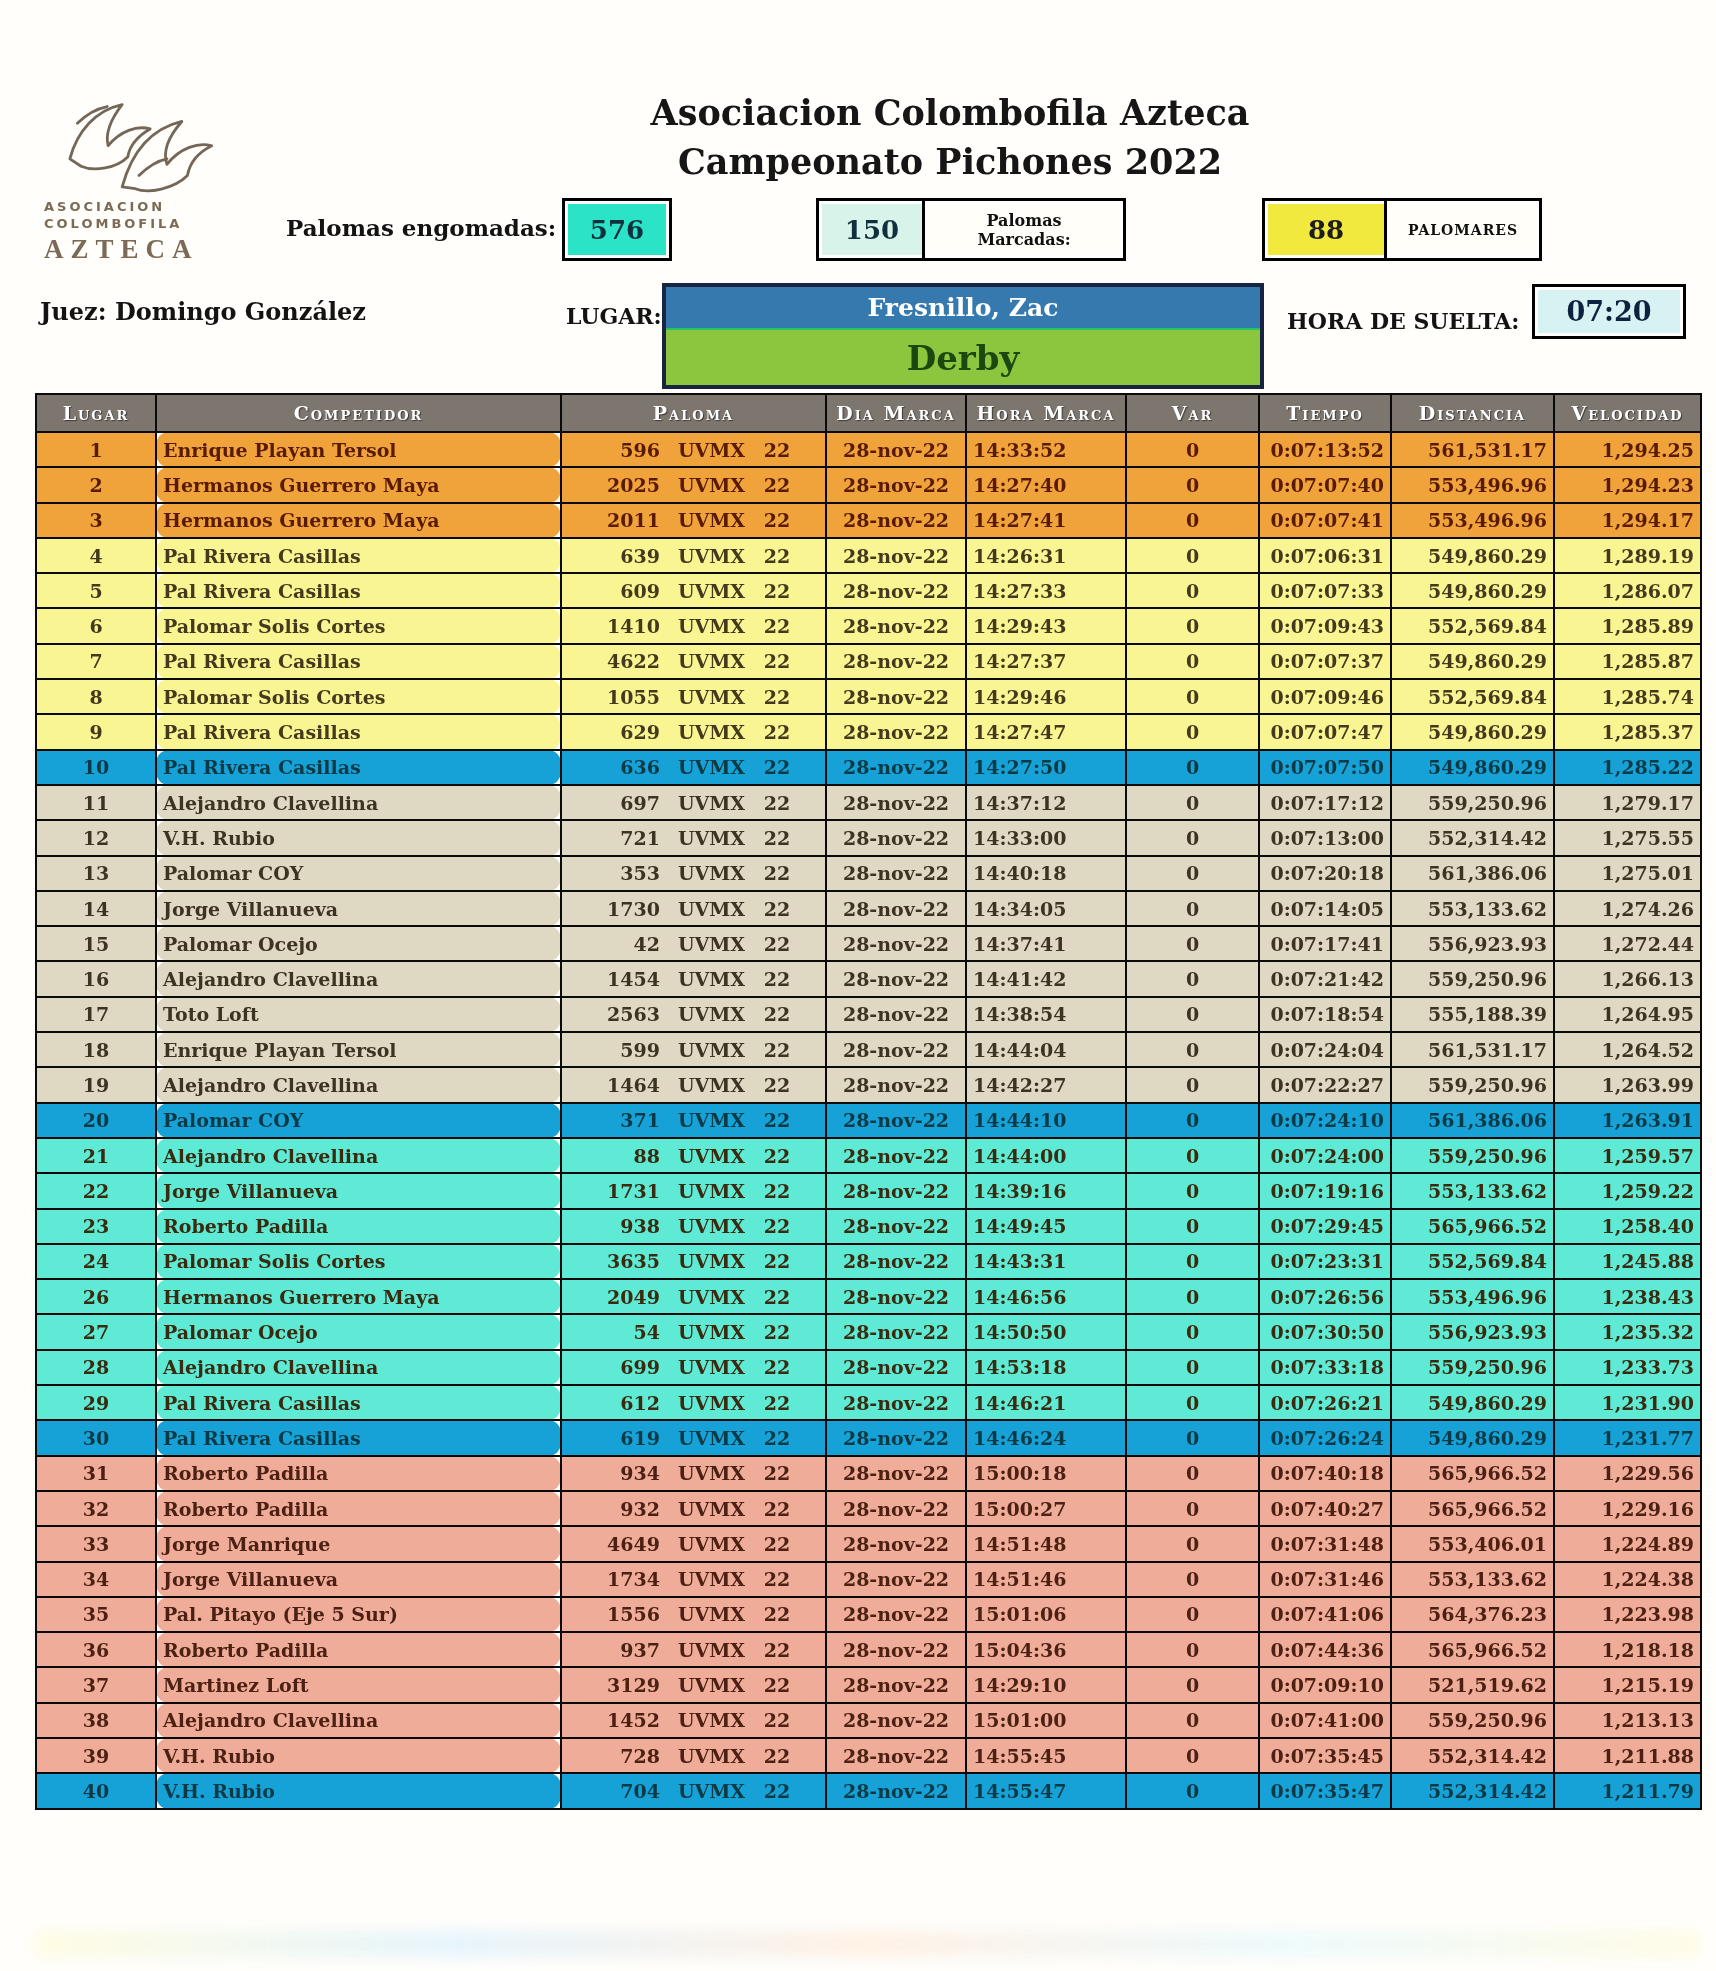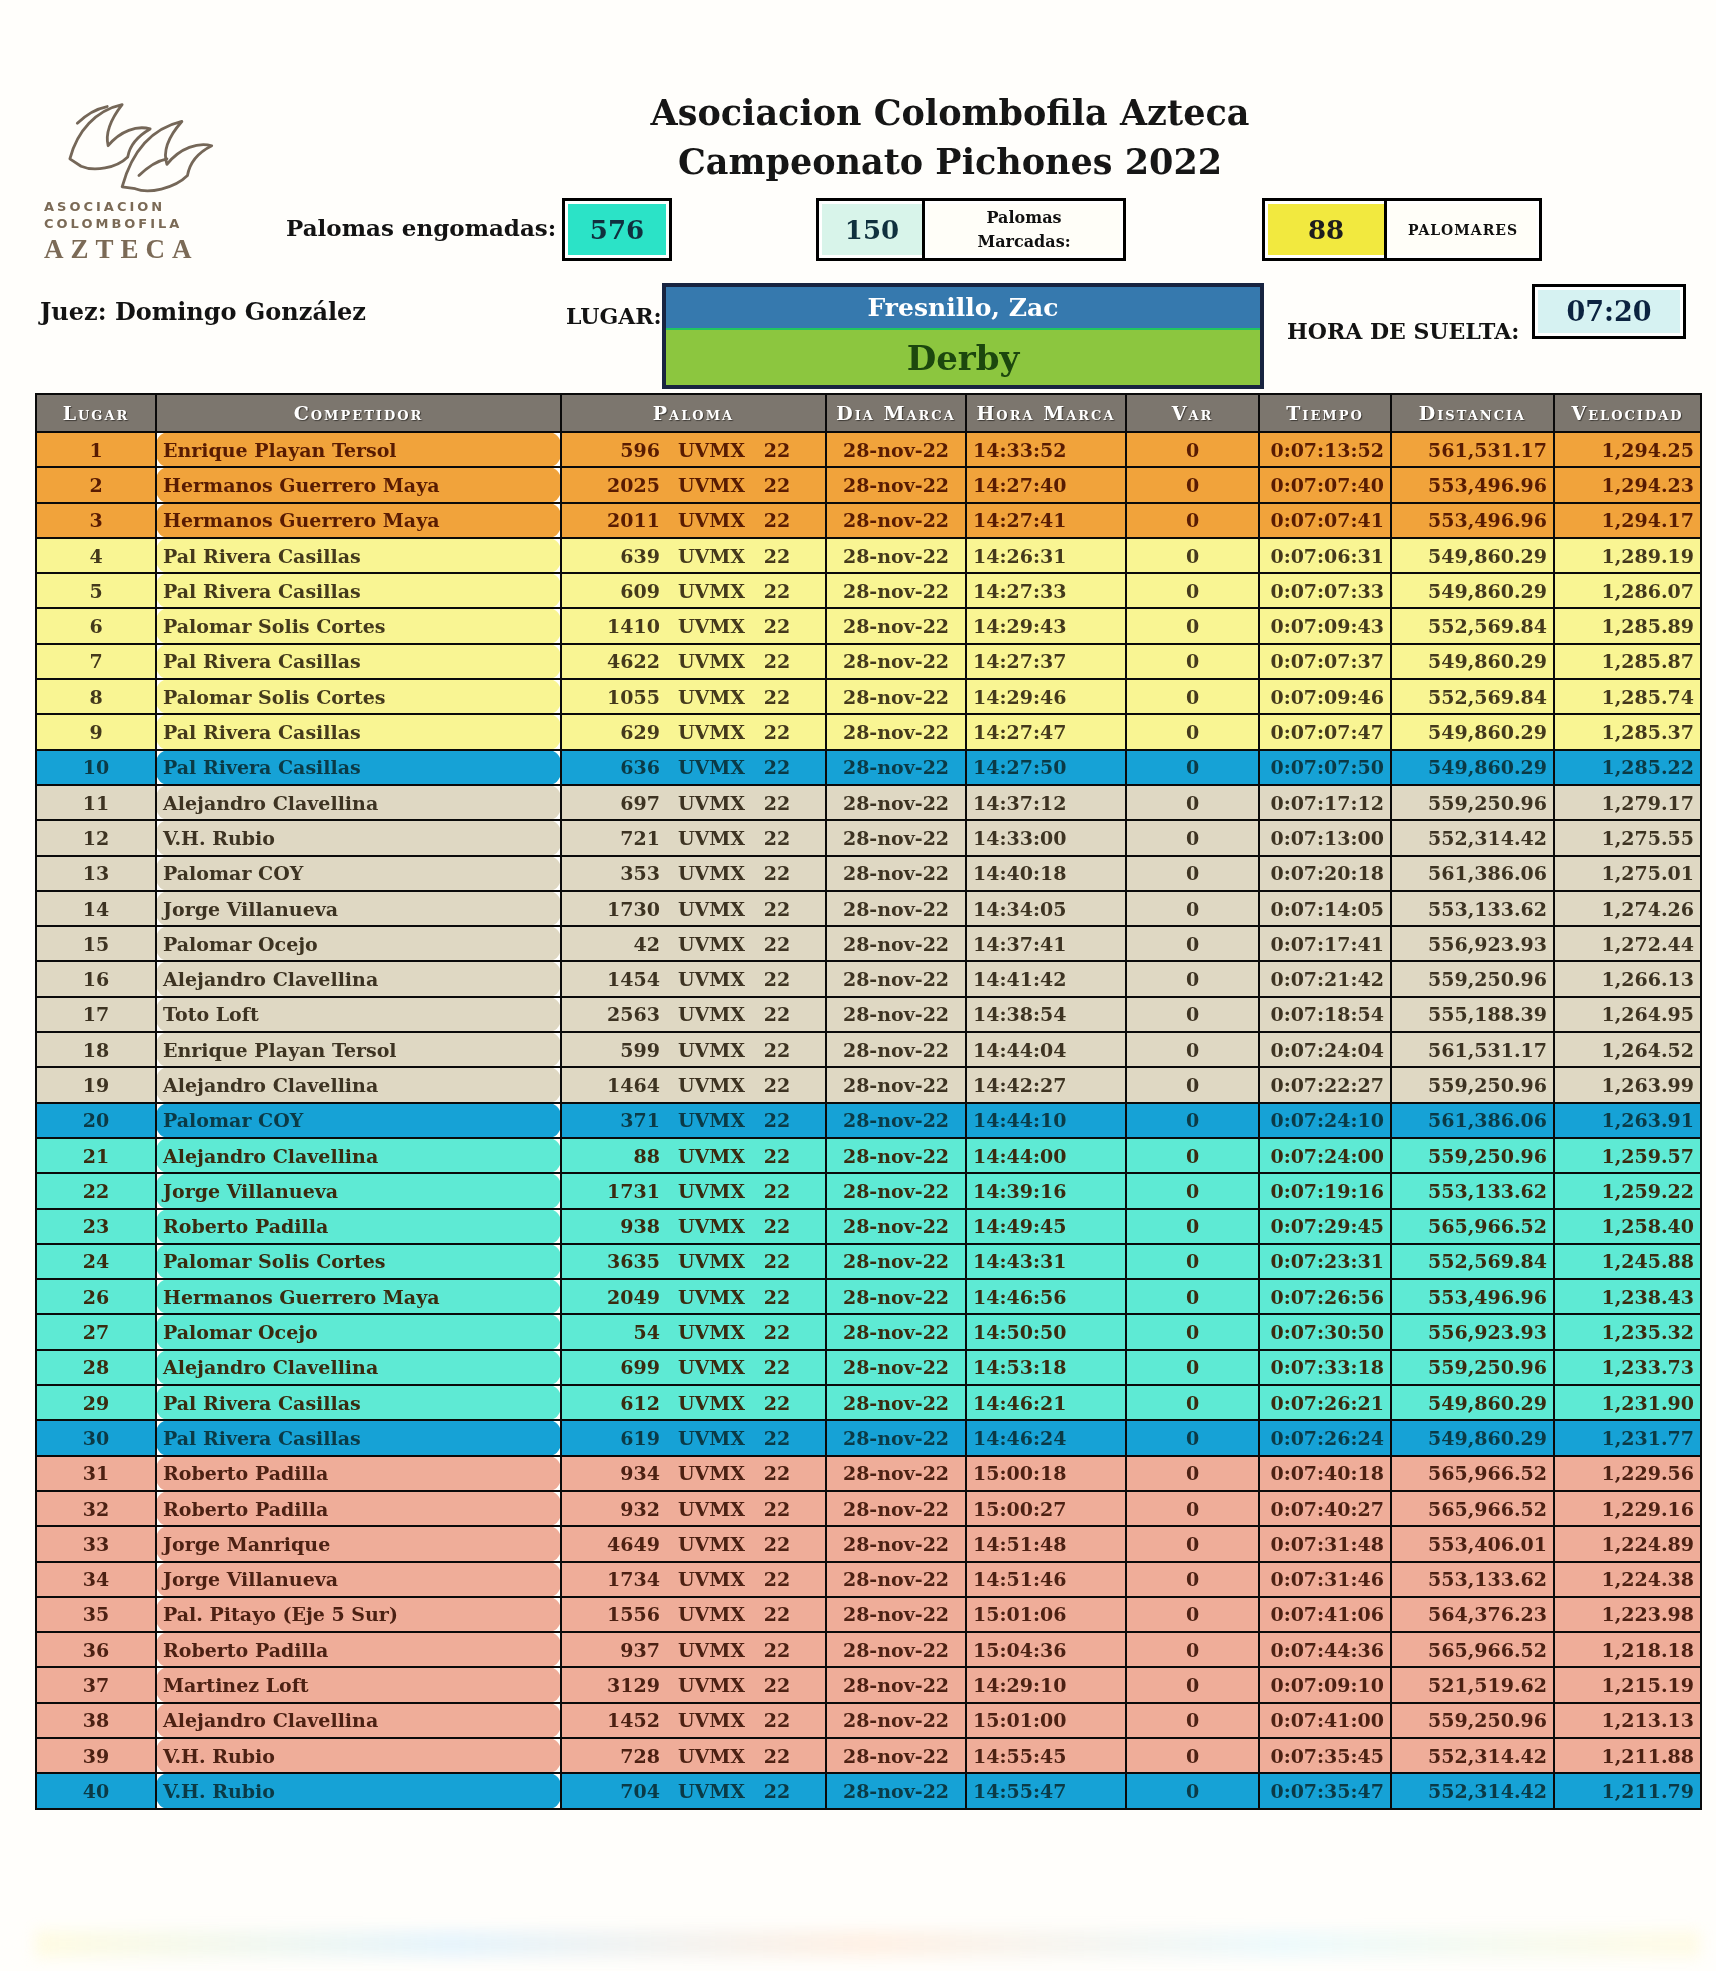--- a/index.html
+++ b/index.html
@@ -16,29 +16,29 @@
   
   .title1{position:absolute;left:480px;top:92px;width:940px;text-align:center;
           font-size:35px;font-weight:bold;color:#161616;}
   .title2{position:absolute;left:480px;top:141px;width:940px;text-align:center;
           font-size:35px;font-weight:bold;color:#161616;}
 
   .lbl{position:absolute;font-weight:bold;color:#131313;white-space:nowrap;}
   .engomadas-lbl{left:286px;top:214px;width:268px;text-align:right;font-size:23px;}
   .juez-lbl{left:40px;top:297px;font-size:24px;}
   .lugar-lbl{left:566px;top:303px;font-size:22px;}
-  .hora-lbl{left:1287px;top:318px;font-size:22px;}
+  .hora-lbl{left:1287px;top:308px;font-size:22px;}
 
   
   .fbox{position:absolute;display:flex;align-items:center;justify-content:center;
         border:3px solid #000;box-shadow:inset 0 0 0 3px #fff;font-weight:bold;text-align:center;}
   .box-engomadas{left:562px;top:198px;width:104px;height:57px;background:#2be3c7;font-size:26px;color:#10303e;}
   .box-marcadas{left:816px;top:198px;width:106px;height:57px;background:#d8f4ea;font-size:26px;color:#10303e;}
   .box-marcadas-label{left:922px;top:198px;width:198px;height:57px;background:#fffef8;
-        font-size:16px;line-height:24px;color:#101010;}
+        font-size:16px;line-height:19px;color:#101010;}
   .box-marcadas-label span{display:inline-block;width:110px;}
   .box-palomares{left:1262px;top:198px;width:122px;height:57px;background:#f2e93f;font-size:26px;color:#1d1d1d;}
   .box-palomares-label{left:1384px;top:198px;width:152px;height:57px;background:#fffef8;
         font-size:14px;letter-spacing:1px;color:#101010;}
   .box-hora{left:1532px;top:284px;width:148px;height:49px;background:#d6f2f2;font-size:27px;color:#0c2340;}
 
   
   .place-box{position:absolute;left:662px;top:283px;width:594px;border:4px solid #182440;background:#182440;}
   .place-top{height:41px;background:#3679ae;display:flex;align-items:center;justify-content:center;
              font-size:25px;font-weight:bold;color:#ffffff;border-bottom:2px solid #22c55e;}

